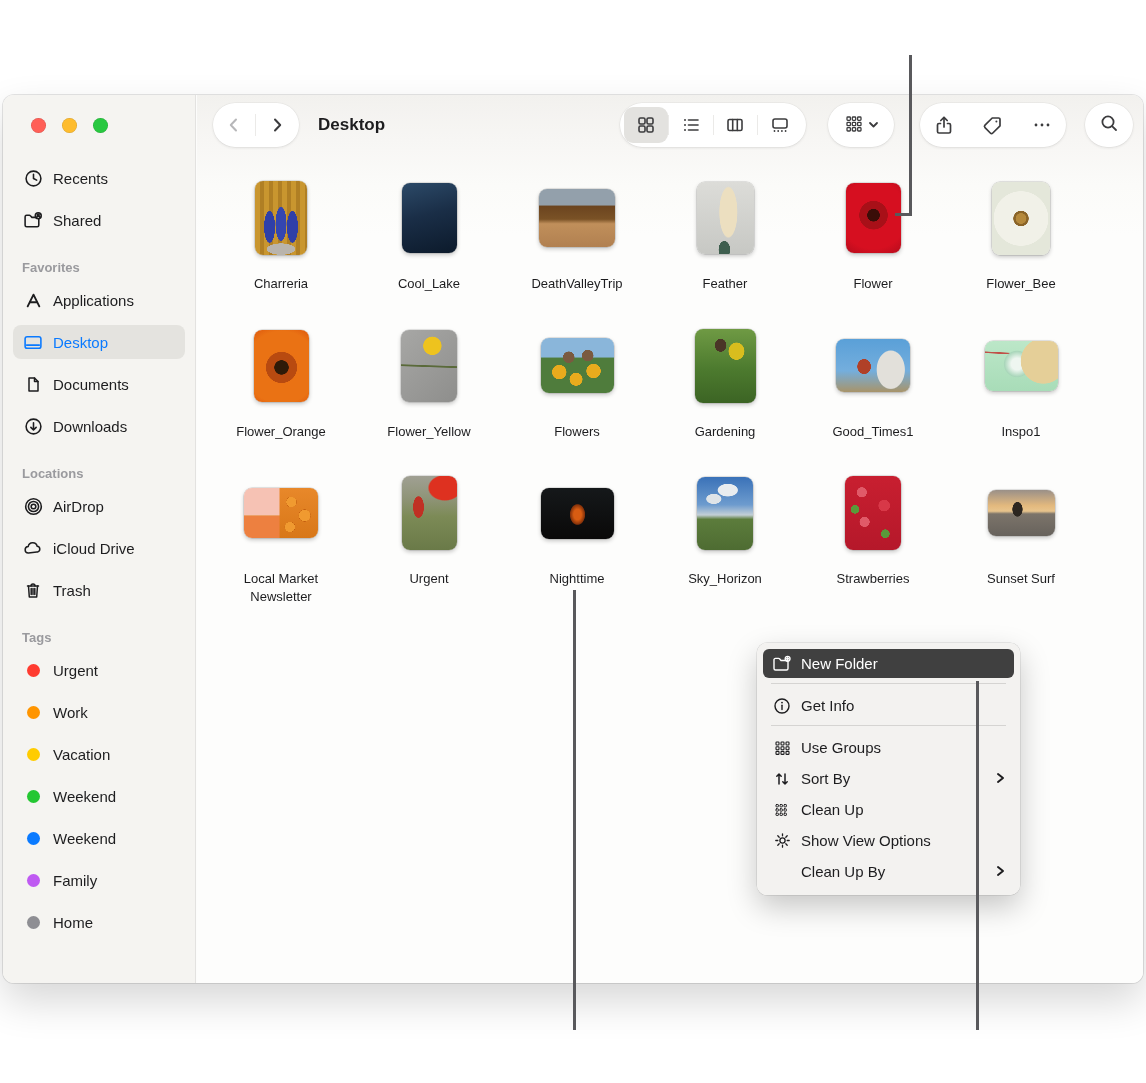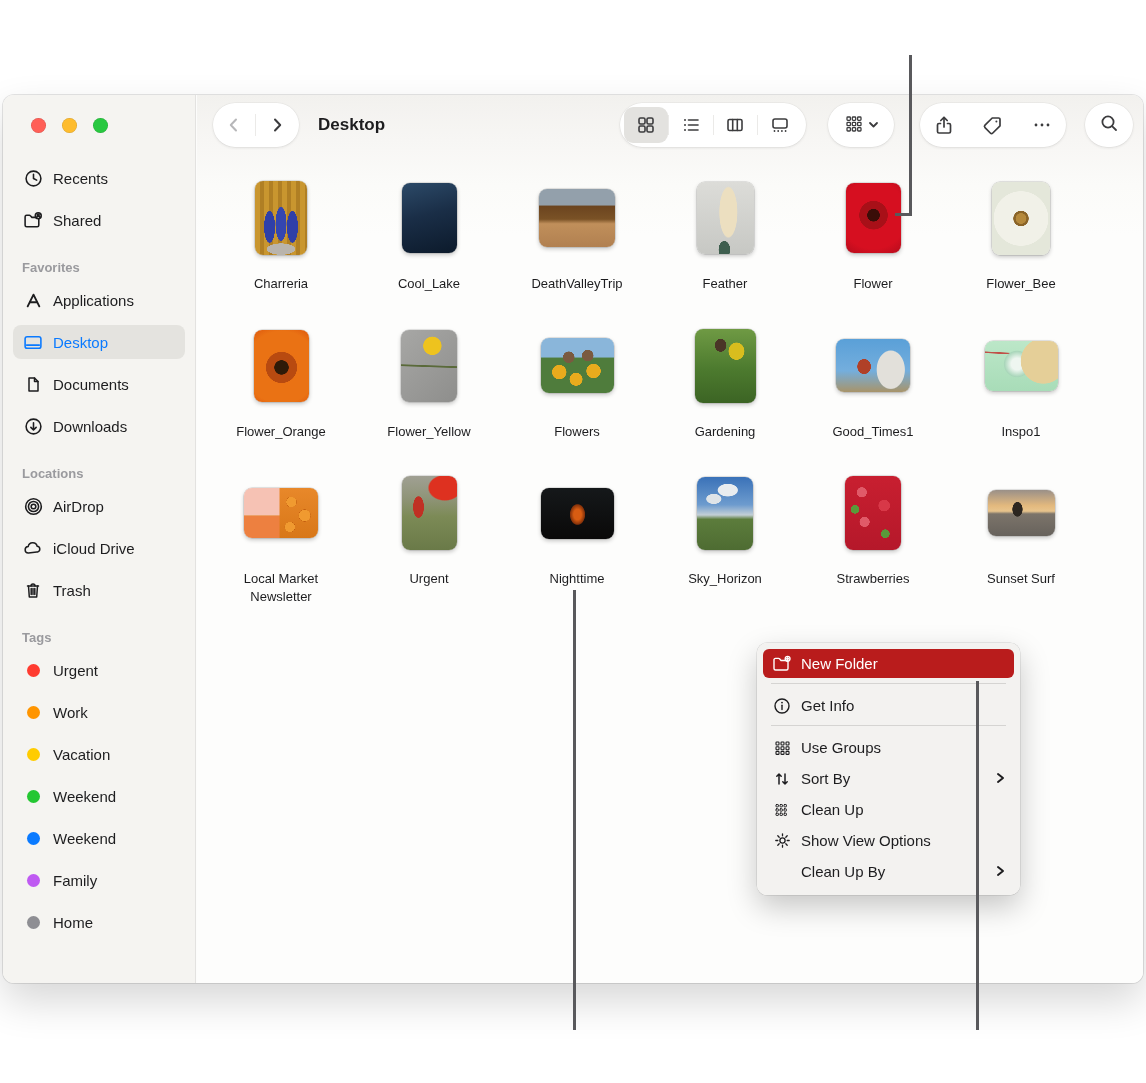--- a/index.html
+++ b/index.html
@@ -139,21 +139,21 @@
     linear-gradient(180deg,#9a9088 0%,#e3b97e 34%,#e8c48c 46%,#7c746a 52%,#67625c 100%); }
 
   
   .menu { position:absolute; left:757px; top:643px; width:263px; background:rgba(243,242,240,0.98);
     border-radius:10px; box-shadow:0 0 0 0.5px rgba(0,0,0,0.15), 0 12px 30px rgba(0,0,0,0.22);
     padding:6px 0 7px; z-index:5; }
   .menu-item { height:29px; margin:0 6px 2px; border-radius:6px; display:flex; align-items:center;
     padding:0 9px 0 8px; font-size:15px; gap:8px; cursor:default; }
   .menu-item .micon { width:22px; flex:0 0 22px; display:flex; align-items:center; justify-content:center; }
   .menu-item svg { stroke:#1d1d1f; fill:none; stroke-width:1.4; stroke-linecap:round; stroke-linejoin:round; }
-  .menu-item.highlighted { background:#b91c1c; color:#fff; }
+  .menu-item.highlighted { background:#404040; color:#fff; }
   .menu-item.highlighted svg { stroke:#fff; }
   .menu-item .mlabel { flex:1; }
   .menu-item .chev svg { stroke:#1d1d1f; stroke-width:2; }
   .menu-sep { height:1px; background:rgba(0,0,0,0.12); margin:5px 14px 7px; }
 
   
   .callout { position:absolute; background:#59595c; z-index:6; }
   #co-feather-v { left:909px; top:55px; width:3px; height:161px; }
   #co-feather-h { left:895px; top:213px; width:17px; height:3px; }
   #co-madagascar { left:573px; top:590px; width:3px; height:440px; }

